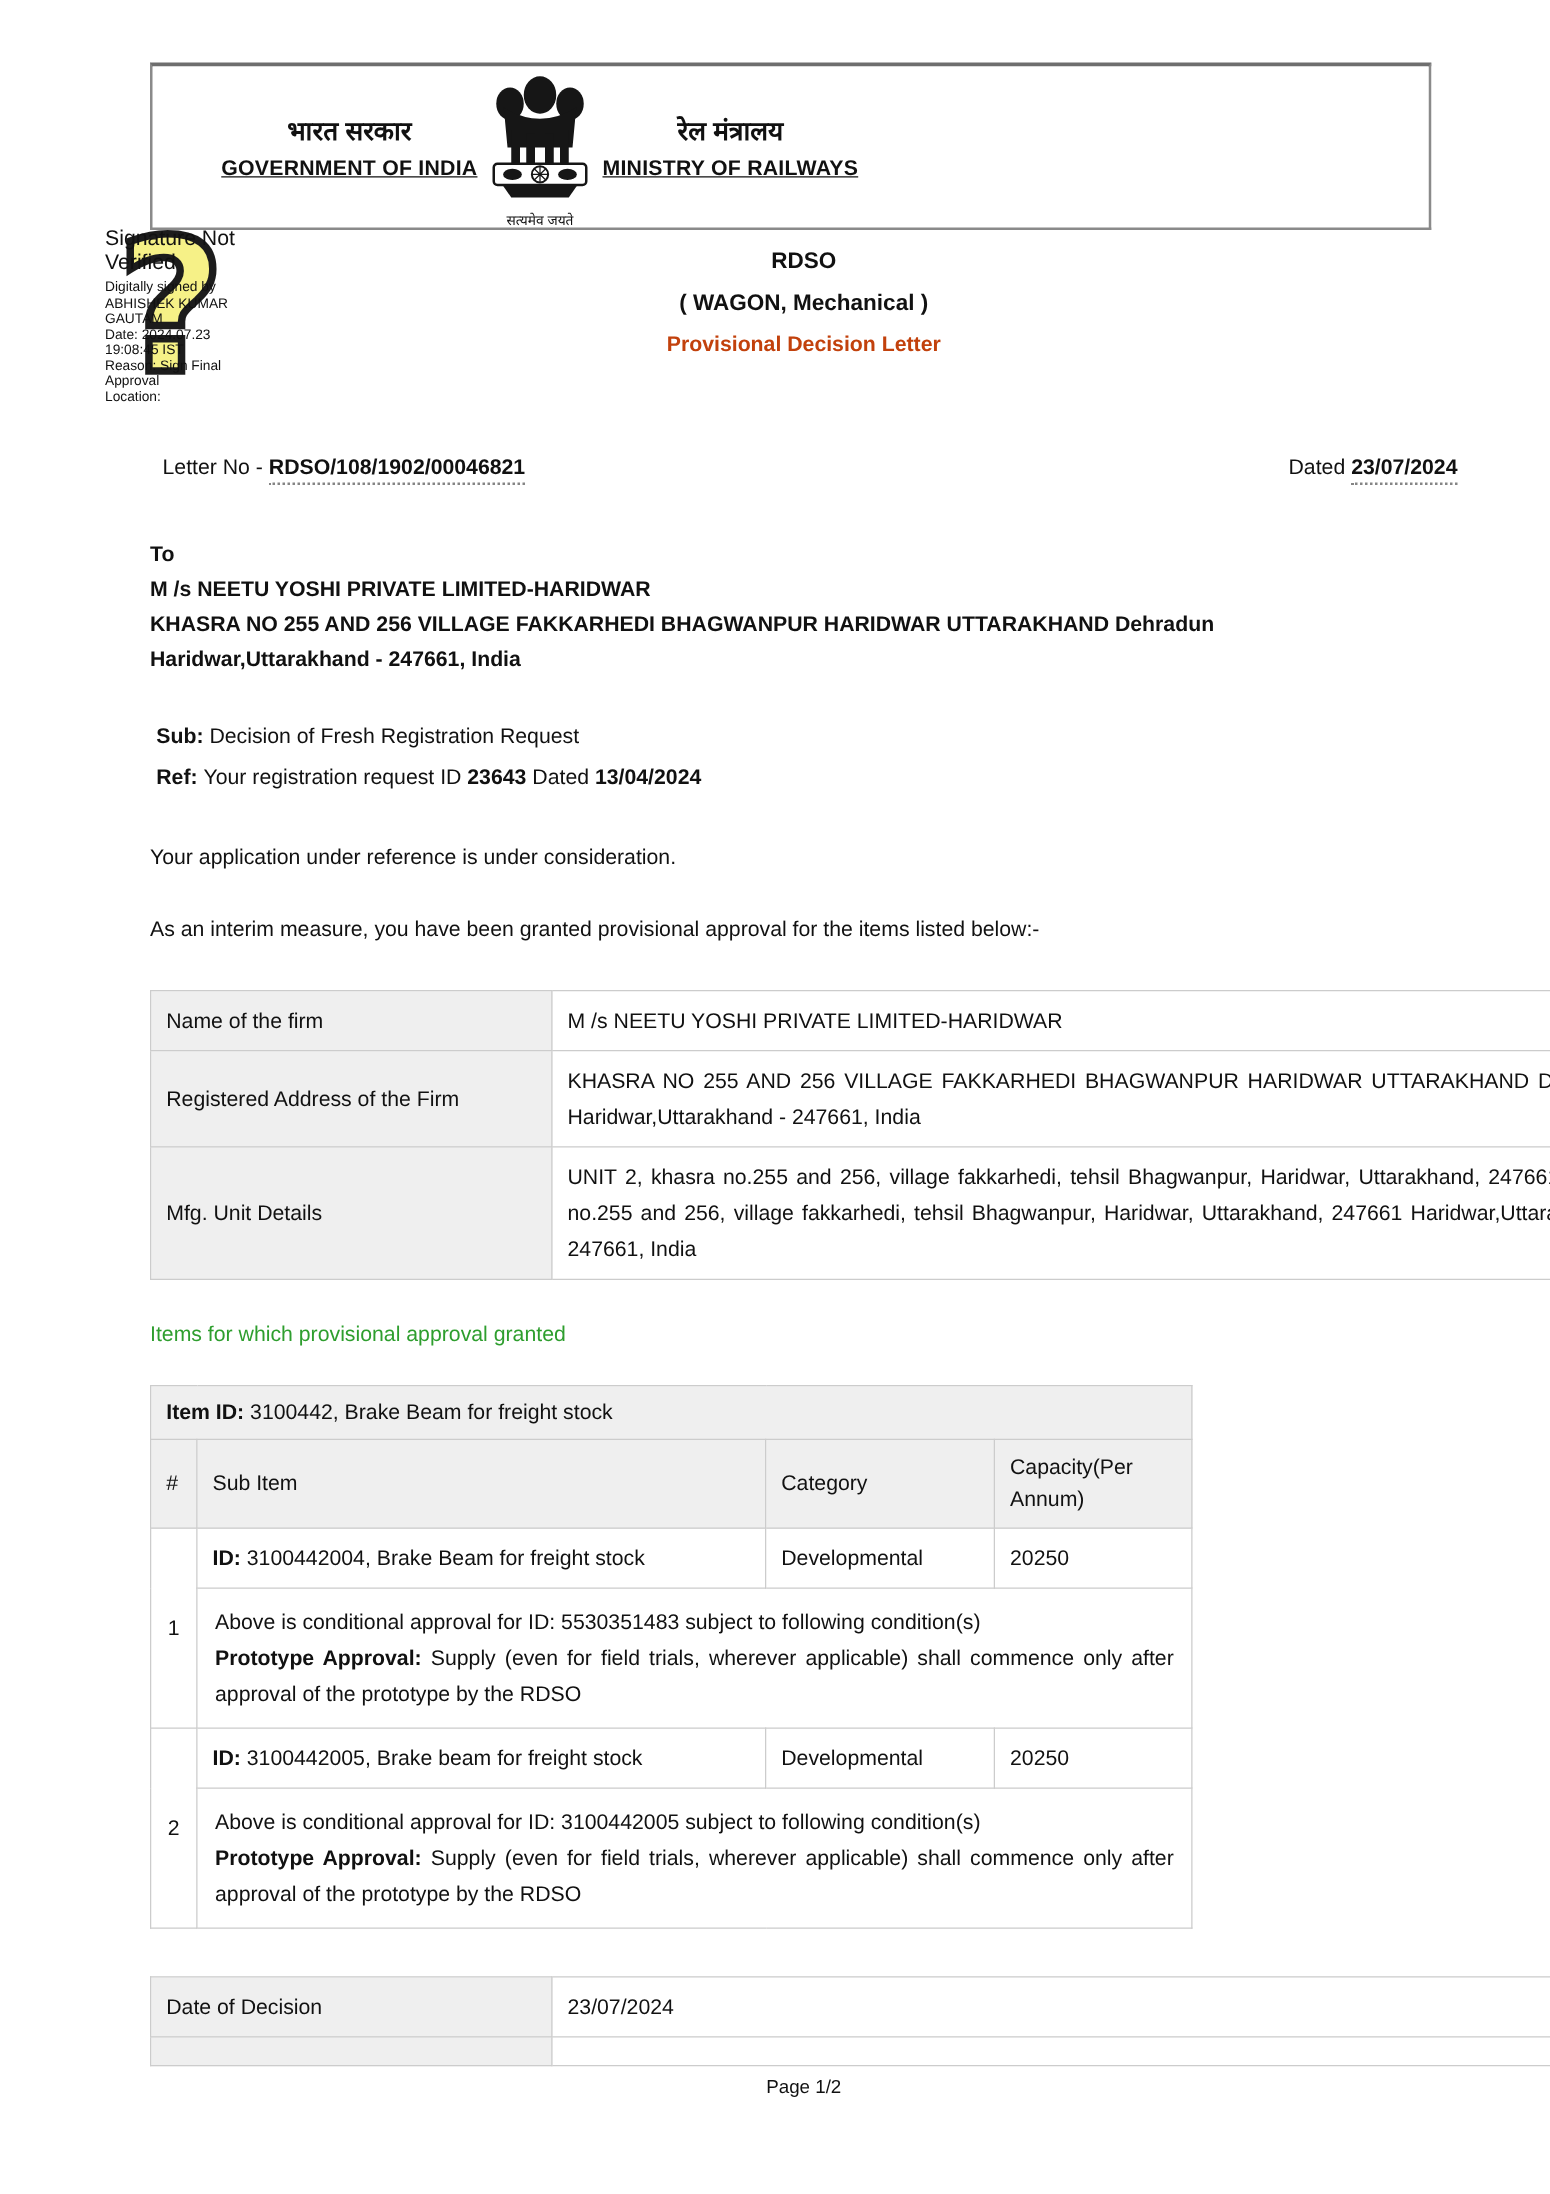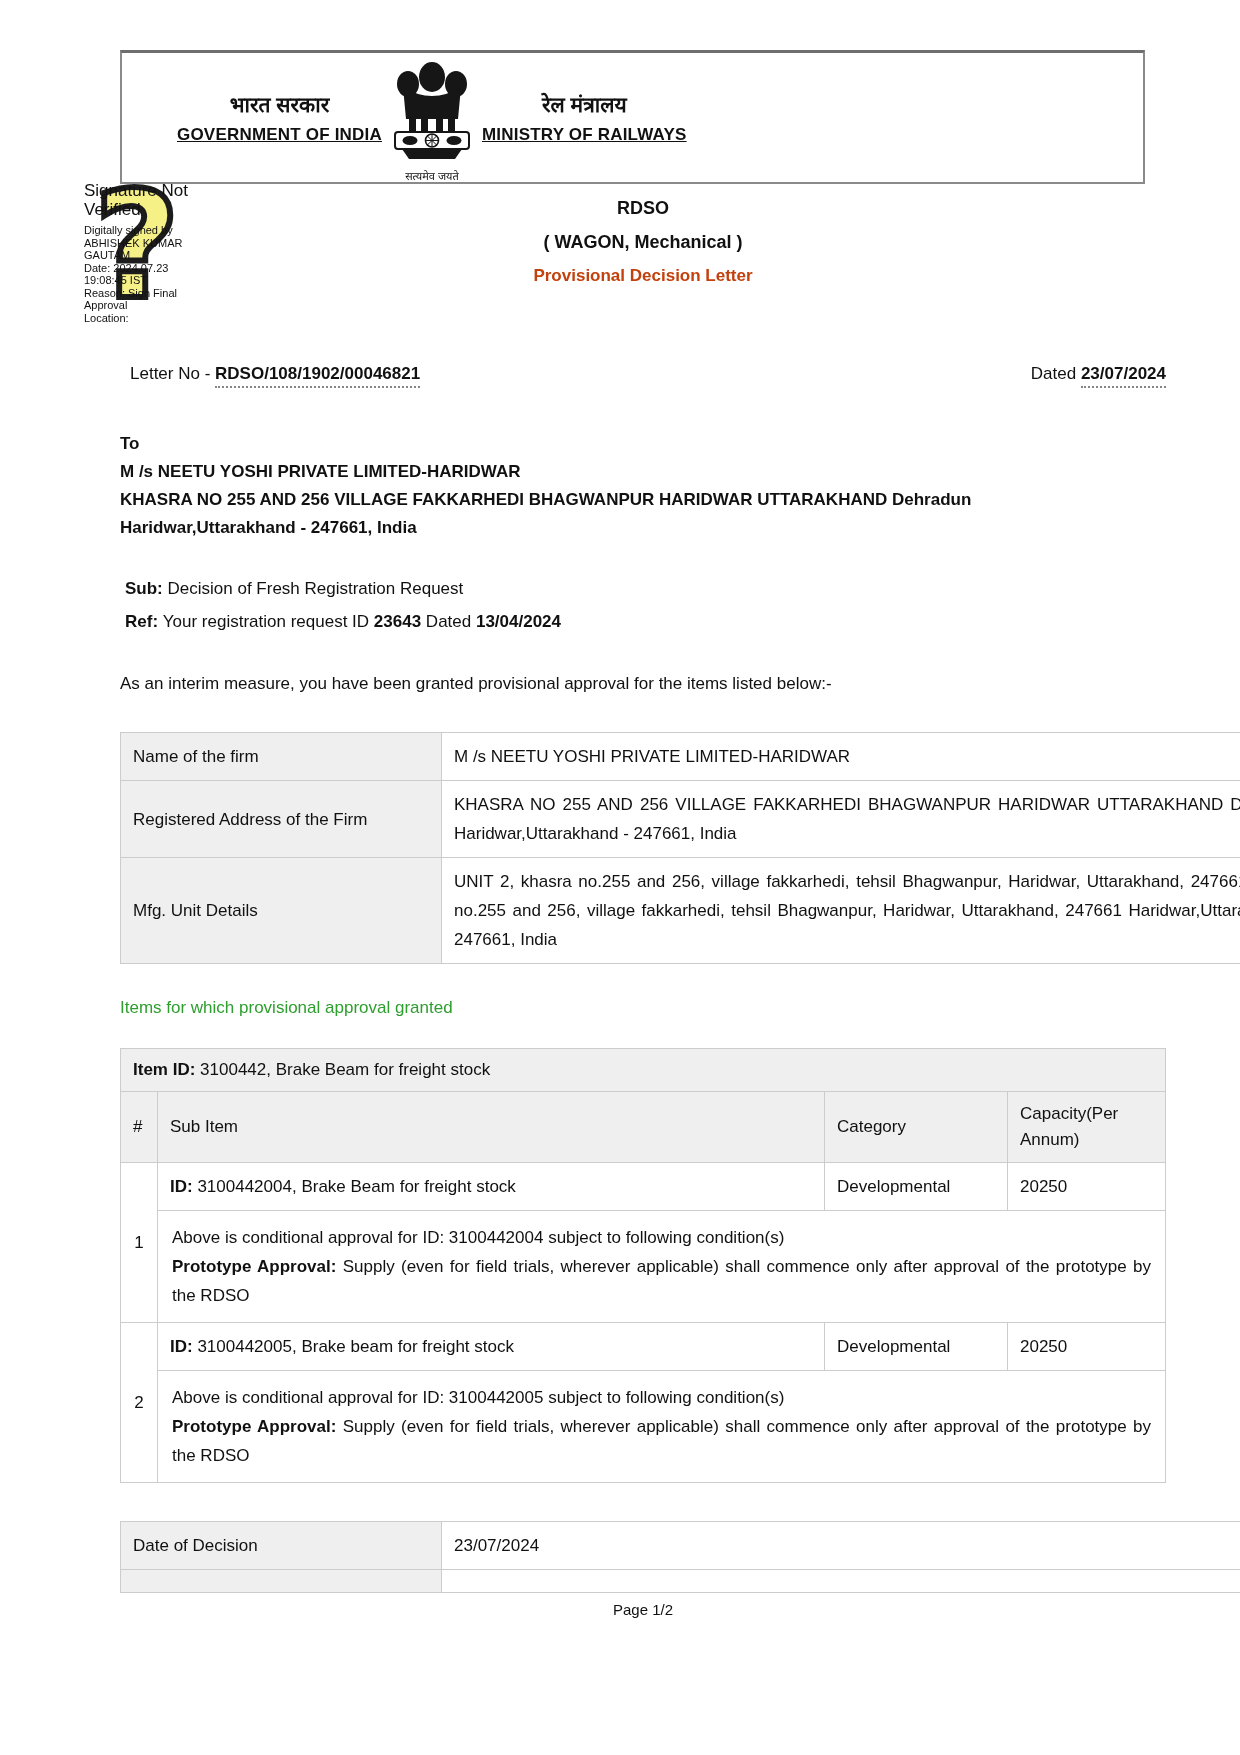--- a/index.html
+++ b/index.html
@@ -44,21 +44,21 @@
   table{border-collapse:collapse;}
   .firm-table,.decision-table{width:1198px;margin-left:120px;}
   .firm-table{margin-top:36px;}
   .firm-table td,.decision-table td,.items-table td,.items-table th{border:1px solid #cccccc;font-size:17px;}
   .firm-table td,.decision-table td{line-height:29px;padding:9px 12px;vertical-align:middle;}
   td.lbl{background:#efefef;width:296px;}
   .jst{text-align:justify;}
 
   .green-heading{margin:34px 74px 0 120px;color:#2e9e2e;font-size:17px;}
 
-  .items-table{width:1046px;margin-left:120px;margin-top:30px;}
+  .items-table{width:834px;margin-left:120px;margin-top:30px;}
   .items-table .item-id-row td{background:#efefef;padding:10px 12px;line-height:22px;}
   .items-table th{background:#efefef;font-weight:normal;text-align:left;padding:9px 12px;line-height:26px;vertical-align:middle;}
   .items-table td{padding:9px 12px;line-height:29px;vertical-align:middle;}
   .items-table td.num{text-align:center;width:28px;padding:4px;}
   .items-table td.cond{padding:12px 14px;}
   .cond .intro{line-height:29px;}
   .cond .proto{line-height:29px;text-align:justify;}
   .col-cat{width:158px;}
   .col-cap{width:133px;}
 
@@ -138,20 +138,21 @@
     <div>M /s NEETU YOSHI PRIVATE LIMITED-HARIDWAR</div>
     <div>KHASRA NO 255 AND 256 VILLAGE FAKKARHEDI BHAGWANPUR HARIDWAR UTTARAKHAND Dehradun</div>
     <div>Haridwar,Uttarakhand - 247661, India</div>
   </div>
 
   <div class="subref mx">
     <div><span class="b">Sub:</span> <span>Decision of Fresh Registration Request</span></div>
     <div><span class="b">Ref:</span>&nbsp;<span>Your registration request ID </span><span class="b">23643</span><span> Dated </span><span class="b">13/04/2024</span></div>
   </div>
 
+  <div class="para p1">Your application under reference is under consideration.</div>
   <div class="para p2">As an interim measure, you have been granted provisional approval for the items listed below:-</div>
 
   <table class="firm-table">
     <tbody>
         <tr>
       <td class="lbl">Name of the firm</td>
       <td>M /s NEETU YOSHI PRIVATE LIMITED-HARIDWAR</td>
     </tr>
     <tr>
       <td class="lbl">Registered Address of the Firm</td>
@@ -179,21 +180,21 @@
     </tr>
 
     <tr>
       <td class="num" rowspan="2">1</td>
       <td><span class="b">ID:</span><span> 3100442004, Brake Beam for freight stock</span></td>
       <td>Developmental</td>
       <td>20250</td>
     </tr>
     <tr>
       <td class="cond" colspan="3">
-        <div class="intro">Above is conditional approval for ID: 3100442004 subject to following condition(s)</div>
+        <div class="intro">Above is conditional approval for ID: 5530351483 subject to following condition(s)</div>
         <div class="proto"><span class="b">Prototype Approval:</span><span> Supply (even for field trials, wherever applicable) shall commence only after approval of the prototype by the RDSO</span></div>
       </td>
     </tr>
 
     <tr>
       <td class="num" rowspan="2">2</td>
       <td><span class="b">ID:</span><span> 3100442005, Brake beam for freight stock</span></td>
       <td>Developmental</td>
       <td>20250</td>
     </tr>

